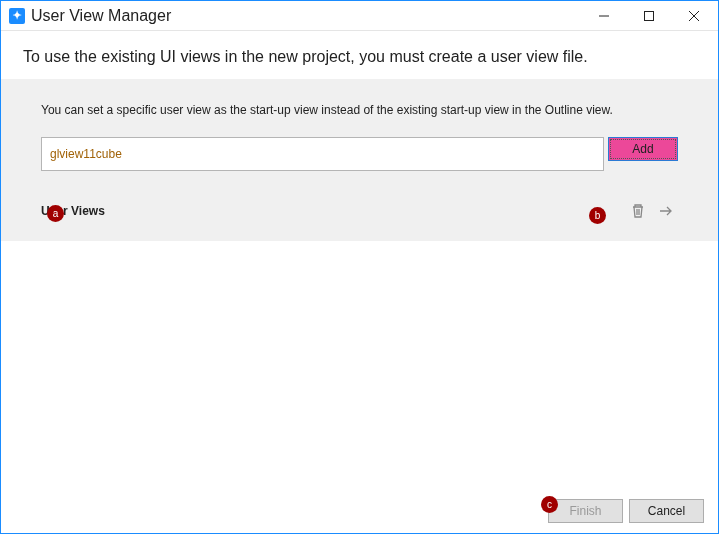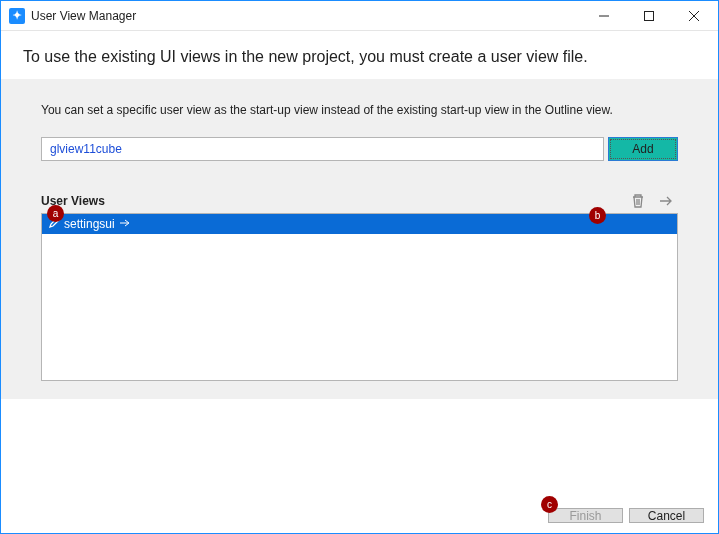--- a/index.html
+++ b/index.html
@@ -26,21 +26,21 @@
     border-bottom: 1px solid #e5e5e5;
   }
   .titlebar .app-icon {
     width: 16px; height: 16px;
     background: #1a8cff;
     border-radius: 2px;
     margin-right: 6px;
     display: flex; align-items: center; justify-content: center;
     color: #fff; font-size: 11px; font-weight: bold;
   }
-  .titlebar .title { flex: 0 0 auto; font-size: 12px; }
+  .titlebar .title { flex: 0 0 auto; font-size: 16px; }
   .titlebar .spacer { flex: 1; }
   .win-controls { display: flex; align-items: center; gap: 0; }
   .win-btn {
     width: 45px; height: 30px;
     display: flex; align-items: center; justify-content: center;
     font-size: 12px; color: #222;
   }
   .win-btn svg { width: 10px; height: 10px; stroke: #222; stroke-width: 1; fill: none; }
 
   
@@ -65,29 +65,29 @@
     display: flex;
     align-items: stretch;
     margin-bottom: 28px;
     position: relative;
   }
   .add-input {
     flex: 1;
     border: 1px solid #b5b5b5;
     background: #fff;
     height: 24px;
-    padding: 6px 8px;
-    font-size: 12px;
-    color: #1d4ed8;
+    padding: 16px 8px;
+    font-size: 12px;
+    color: #a16207;
   }
   .add-btn {
     width: 70px;
     height: 24px;
     margin-left: 4px;
-    background: #14b8a6;
+    background: #ec4899;
     border: 1px solid #2a7ad4;
     outline: 1px dotted #555;
     outline-offset: -3px;
     font-size: 12px;
     color: #222;
     display: flex; align-items: center; justify-content: center;
   }
 
   .views-header {
     display: flex;
@@ -121,21 +121,21 @@
 
   
   .footer {
     position: absolute;
     bottom: 10px;
     right: 14px;
     display: flex;
     gap: 6px;
   }
   .footer .btn {
-    width: 75px; height: 15px;
+    width: 75px; height: 24px;
     background: #e1e1e1;
     border: 1px solid #adadad;
     font-size: 12px;
     display: flex; align-items: center; justify-content: center;
   }
   .footer .btn.disabled { color: #9a9a9a; }
 
   
   .badge {
     position: absolute;
@@ -199,35 +199,20 @@
         <path d="M3 4h10M5 4V2h6v2M4 4l1 10h6l1-10M7 6v6M9 6v6"></path>
       </svg>
     </div>
     <div class="icon-btn">
       <svg width="16" height="16" viewBox="0 0 16 16">
         <path d="M2 8h10M9 4l4 4-4 4"></path>
       </svg>
     </div>
   </div>
 
-  <div class="views-list">
-    <div class="view-item selected">
-      <span class="pencil">
-        <svg width="12" height="12" viewBox="0 0 12 12">
-            <path d="M2 10l1-3 6-6 2 2-6 6-3 1z"></path>
-          </svg>
-      </span>
-      <span>settingsui</span>
-      <span class="startup">
-        <svg width="12" height="12" viewBox="0 0 12 12">
-            <path d="M1 6h8M6 3l4 3-4 3" fill="none"></path>
-          </svg>
-      </span>
-    </div>
-  </div>
 </div>
 
 <div class="footer">
   <div class="btn disabled">Finish</div>
   <div class="btn">Cancel</div>
 </div>
 
 <div class="badge badge-a">a</div>
 <div class="badge badge-b">b</div>
 <div class="badge badge-c">c</div>

